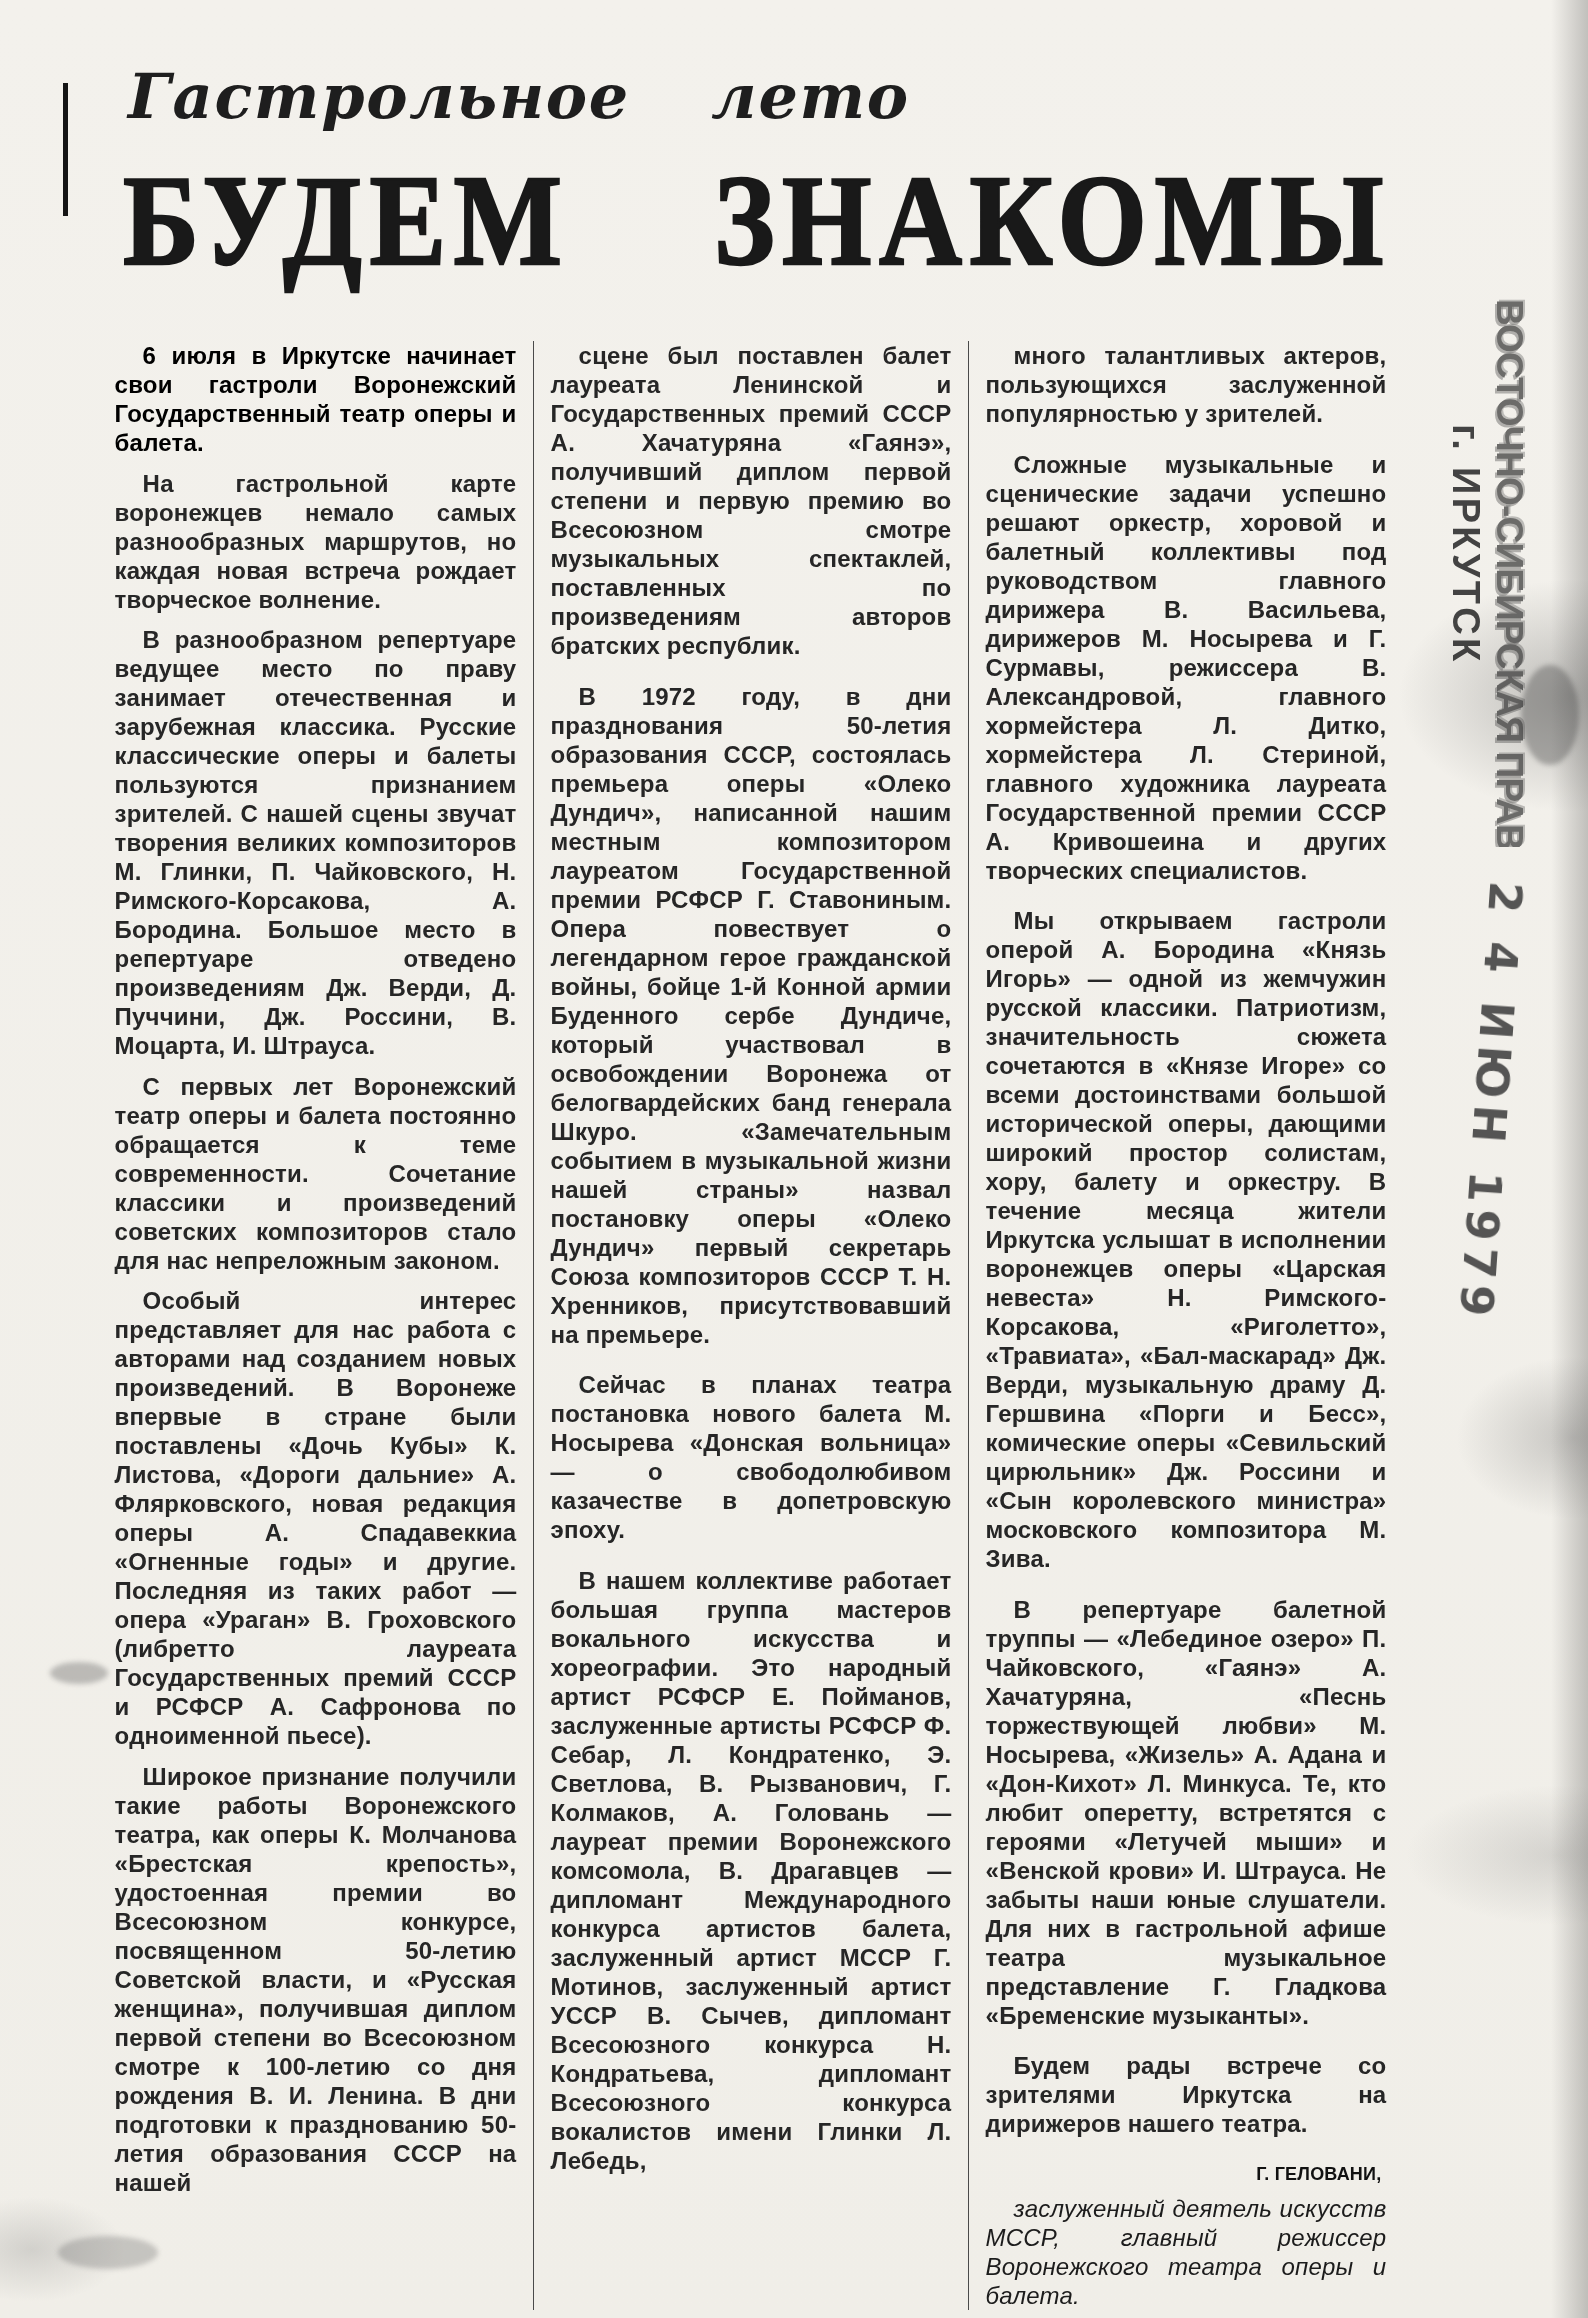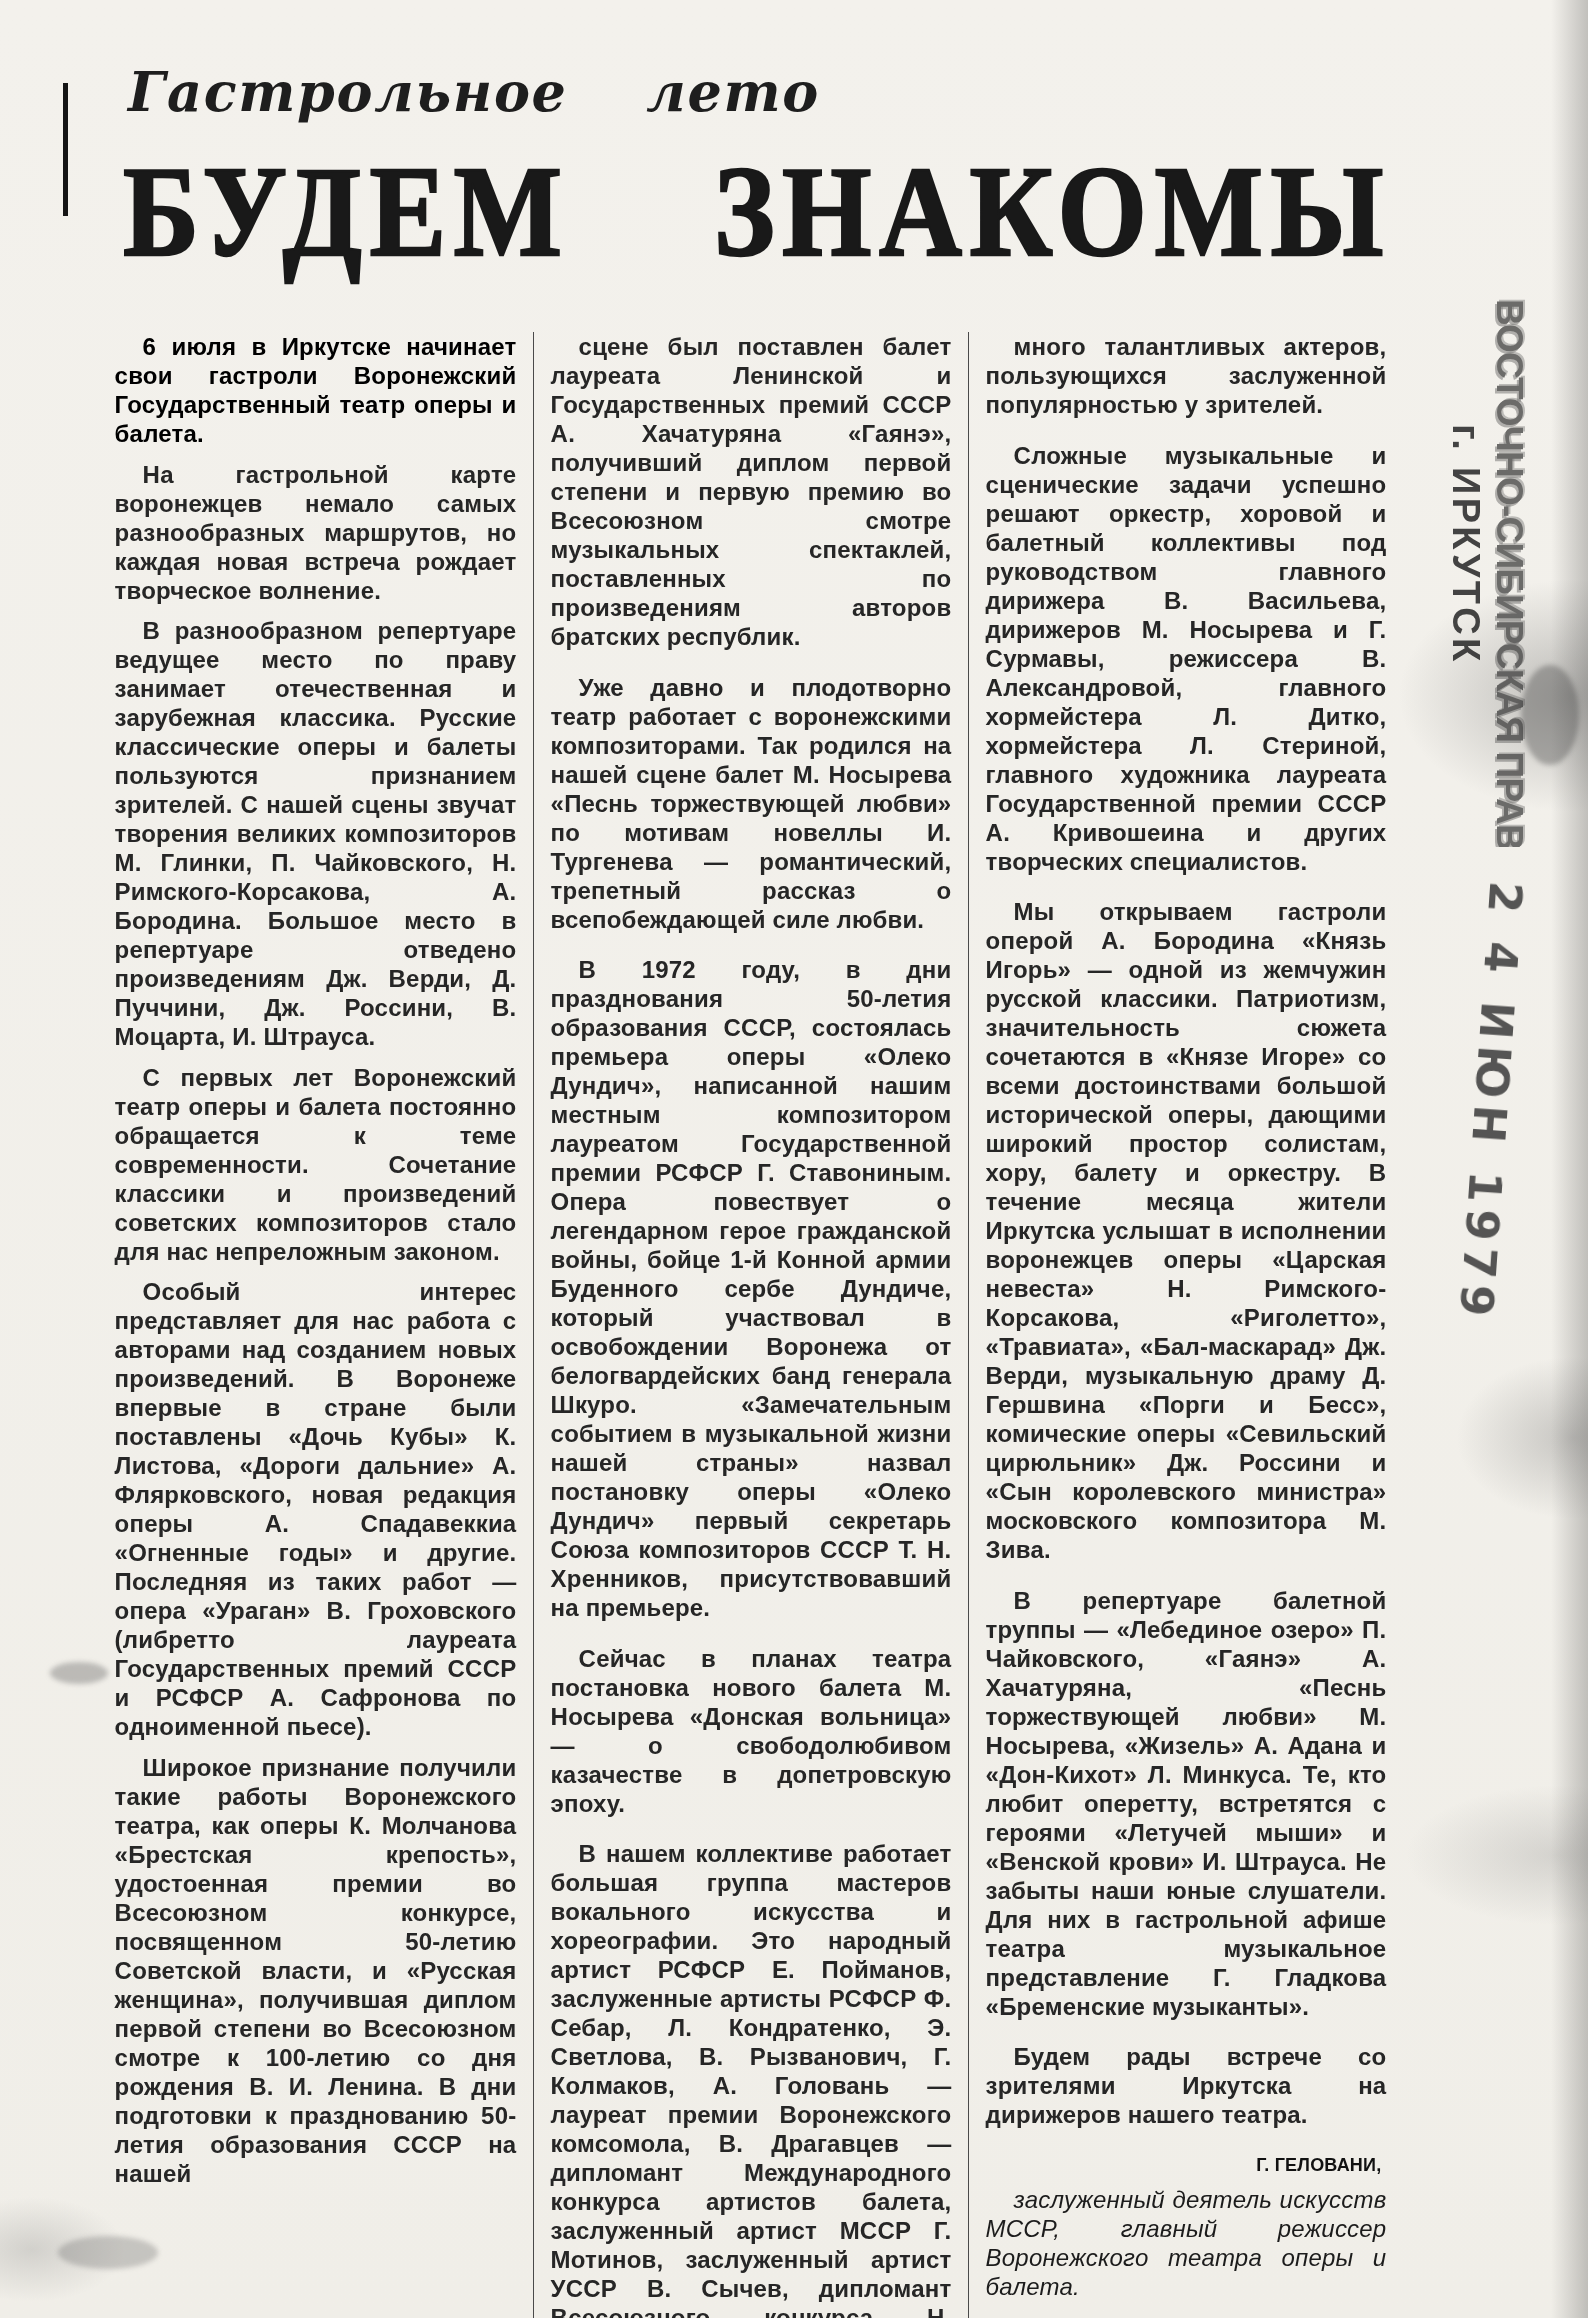--- a/index.html
+++ b/index.html
@@ -27,21 +27,21 @@
   .smudge{position:absolute;border-radius:50%;filter:blur(2.5px);}
   .smudge.s1{left:50px;top:1662px;width:58px;height:21.6px;background:rgba(90,90,90,.35);}
   .smudge.s2{left:58px;top:2236px;width:100px;height:33px;background:rgba(100,100,100,.30);}
   .smudge.s3{left:1521px;top:665px;width:58px;height:100px;background:rgba(60,60,60,.35);}
 
   .content{position:absolute;left:98px;top:60px;width:1305px;}
 
   .kicker{
     font-family:"DejaVu Serif",serif;
     font-style:italic;font-weight:bold;
-    font-size:54px;color:#1e1e1e;
+    font-size:62px;color:#1e1e1e;
     letter-spacing:1.7px;word-spacing:58px;
     margin-left:30px;
   }
   .headline{
     font-family:"Liberation Serif",serif;
     font-weight:bold;font-size:115px;color:#191919;
     letter-spacing:7.5px;word-spacing:108px;
     -webkit-text-stroke:2.1px #191919;
     transform:scaleY(1.12);transform-origin:left top;
     margin:15px 0 0 25px;white-space:nowrap;
@@ -114,21 +114,20 @@
         <p class="lead">6 июля в Иркутске начинает свои гастроли Воронежский Государственный театр оперы и балета.</p>
         <p>На гастрольной карте воронежцев немало самых разнообразных маршрутов, но каждая новая встреча рождает творческое волнение.</p>
         <p>В разнообразном репертуаре ведущее место по праву занимает отечественная и зарубежная классика. Русские классические оперы и балеты пользуются признанием зрителей. С нашей сцены звучат творения великих композиторов М. Глинки, П. Чайковского, Н. Римского-Корсакова, А. Бородина. Большое место в репертуаре отведено произведениям Дж. Верди, Д. Пуччини, Дж. Россини, В. Моцарта, И. Штрауса.</p>
         <p>С первых лет Воронежский театр оперы и балета постоянно обращается к теме современности. Сочетание классики и произведений советских композиторов стало для нас непреложным законом.</p>
         <p>Особый интерес представляет для нас работа с авторами над созданием новых произведений. В Воронеже впервые в стране были поставлены «Дочь Кубы» К. Листова, «Дороги дальние» А. Флярковского, новая редакция оперы А. Спадавеккиа «Огненные годы» и другие. Последняя из таких работ — опера «Ураган» В. Гроховского (либретто лауреата Государственных премий СССР и РСФСР А. Сафронова по одноименной пьесе).</p>
         <p>Широкое признание получили такие работы Воронежского театра, как оперы К. Молчанова «Брестская крепость», удостоенная премии во Всесоюзном конкурсе, посвященном 50-летию Советской власти, и «Русская женщина», получившая диплом первой степени во Всесоюзном смотре к 100-летию со дня рождения В. И. Ленина. В дни подготовки к празднованию 50-летия образования СССР на нашей</p>
       </div>
 
       <div class="col col-2">
         <p>сцене был поставлен балет лауреата Ленинской и Государственных премий СССР А. Хачатуряна «Гаянэ», получивший диплом первой степени и первую премию во Всесоюзном смотре музыкальных спектаклей, поставленных по произведениям авторов братских республик.</p>
-        <p>Уже давно и плодотворно театр работает с воронежскими композиторами. Так родился на нашей сцене балет М. Носырева «Песнь торжествующей любви» по мотивам новеллы И. Тургенева — романтический, трепетный рассказ о всепобеждающей силе любви.</p>
         <p>В 1972 году, в дни празднования 50-летия образования СССР, состоялась премьера оперы «Олеко Дундич», написанной нашим местным композитором лауреатом Государственной премии РСФСР Г. Ставониным. Опера повествует о легендарном герое гражданской войны, бойце 1-й Конной армии Буденного сербе Дундиче, который участвовал в освобождении Воронежа от белогвардейских банд генерала Шкуро. «Замечательным событием в музыкальной жизни нашей страны» назвал постановку оперы «Олеко Дундич» первый секретарь Союза композиторов СССР Т. Н. Хренников, присутствовавший на премьере.</p>
         <p>Сейчас в планах театра постановка нового балета М. Носырева «Донская вольница» — о свободолюбивом казачестве в допетровскую эпоху.</p>
         <p>В нашем коллективе работает большая группа мастеров вокального искусства и хореографии. Это народный артист РСФСР Е. Пойманов, заслуженные артисты РСФСР Ф. Себар, Л. Кондратенко, Э. Светлова, В. Рызванович, Г. Колмаков, А. Головань — лауреат премии Воронежского комсомола, В. Драгавцев — дипломант Международного конкурса артистов балета, заслуженный артист МССР Г. Мотинов, заслуженный артист УССР В. Сычев, дипломант Всесоюзного конкурса Н. Кондратьева, дипломант Всесоюзного конкурса вокалистов имени Глинки Л. Лебедь,</p>
       </div>
 
       <div class="col col-3">
         <p>много талантливых актеров, пользующихся заслуженной популярностью у зрителей.</p>
         <p>Сложные музыкальные и сценические задачи успешно решают оркестр, хоровой и балетный коллективы под руководством главного дирижера В. Васильева, дирижеров М. Носырева и Г. Сурмавы, режиссера В. Александровой, главного хормейстера Л. Дитко, хормейстера Л. Стериной, главного художника лауреата Государственной премии СССР А. Кривошеина и других творческих специалистов.</p>
         <p>Мы открываем гастроли оперой А. Бородина «Князь Игорь» — одной из жемчужин русской классики. Патриотизм, значительность сюжета сочетаются в «Князе Игоре» со всеми достоинствами большой исторической оперы, дающими широкий простор солистам, хору, балету и оркестру. В течение месяца жители Иркутска услышат в исполнении воронежцев оперы «Царская невеста» Н. Римского-Корсакова, «Риголетто», «Травиата», «Бал-маскарад» Дж. Верди, музыкальную драму Д. Гершвина «Порги и Бесс», комические оперы «Севильский цирюльник» Дж. Россини и «Сын королевского министра» московского композитора М. Зива.</p>
         <p>В репертуаре балетной труппы — «Лебединое озеро» П. Чайковского, «Гаянэ» А. Хачатуряна, «Песнь торжествующей любви» М. Носырева, «Жизель» А. Адана и «Дон-Кихот» Л. Минкуса. Те, кто любит оперетту, встретятся с героями «Летучей мыши» и «Венской крови» И. Штрауса. Не забыты наши юные слушатели. Для них в гастрольной афише театра музыкальное представление Г. Гладкова «Бременские музыканты».</p>

